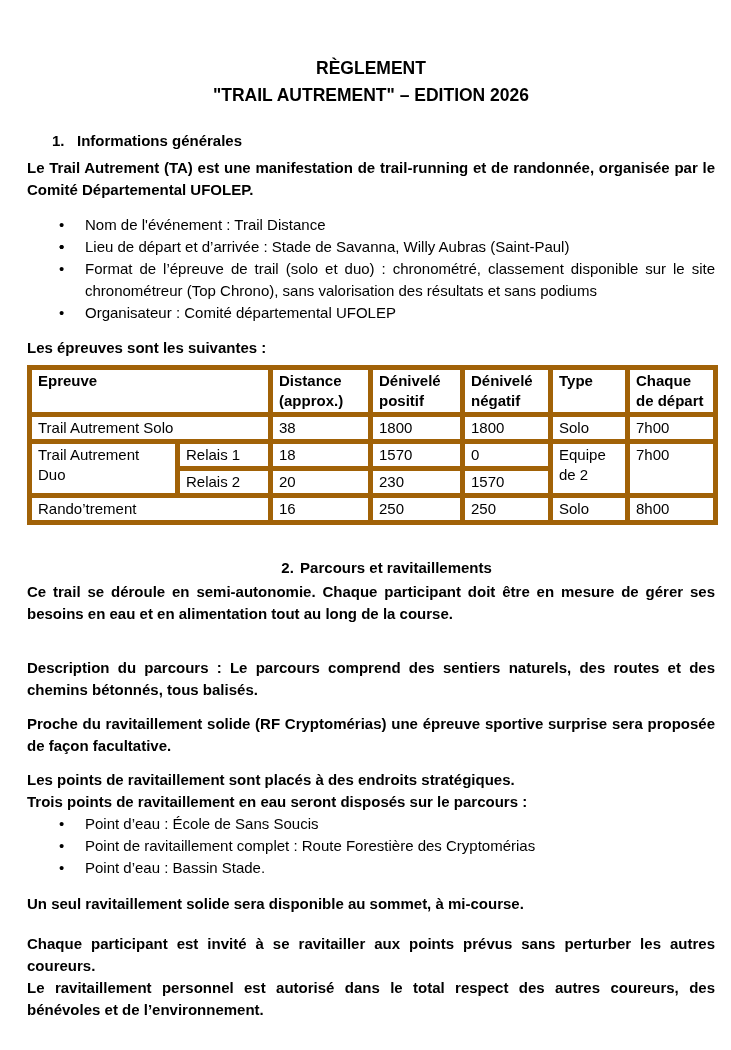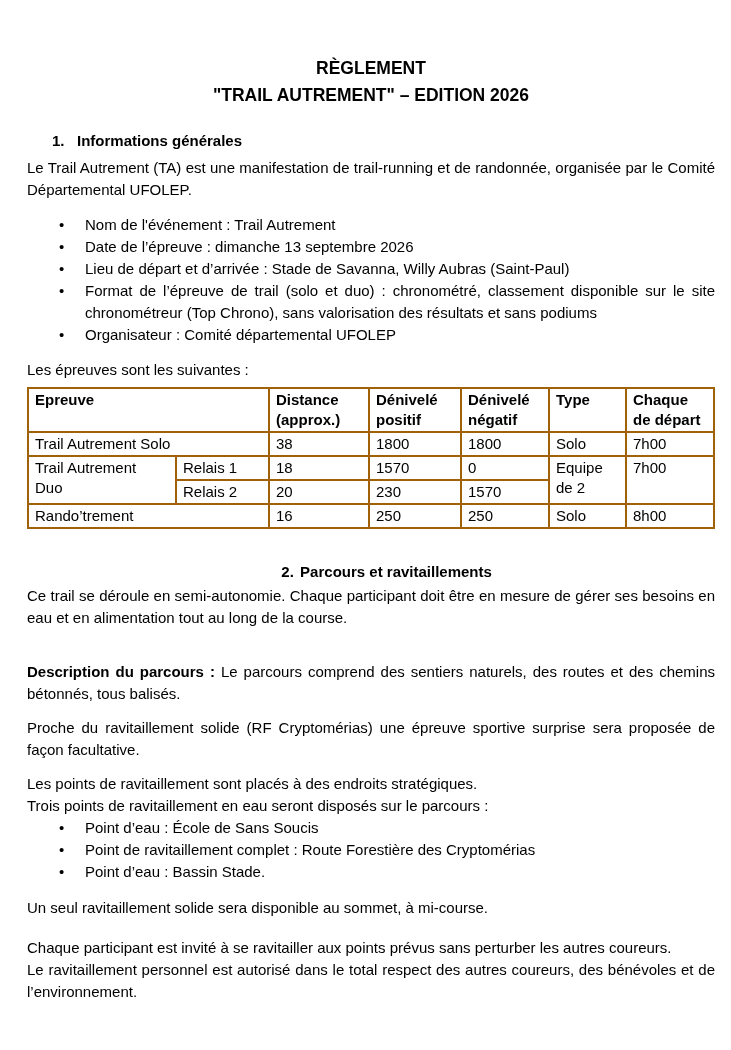--- a/index.html
+++ b/index.html
@@ -19,21 +19,21 @@
     font-size: 17.5px; line-height: 27px;
   }
 
   
   .heading { font-weight: bold; padding-left: 25px; }
   .heading .hnum { display: inline-block; width: 25px; }
   .h1 { margin-top: 21px; }
   .h2 { margin-top: 32px; text-align: center; }
 
   
-  p { margin: 0; }
+  p { margin: 0; font-weight: bold; }
   .just { text-align: justify; }
   .intro { margin-top: 5px; }
   .p-autonomie { margin-top: 2px; }
   .p-desc { margin-top: 32px; }
   .p-surprise { margin-top: 12px; }
   .p-points1 { margin-top: 12px; }
   .p-sommet { margin-top: 14px; }
   .p-invite { margin-top: 18px; }
 
   
@@ -44,21 +44,21 @@
 
   
   .table-intro { margin-top: 13px; }
   table.events {
     margin-top: 6px;
     border-collapse: collapse;
     width: 686px;
     table-layout: fixed;
   }
   table.events th, table.events td {
-    border: 2px solid #a16207;
+    border: 5px solid #a16207;
     padding: 1px 5px 1px 6px;
     vertical-align: top;
     line-height: 20px;
     text-align: left;
     font-weight: normal;
     overflow: hidden;
   }
   table.events th { font-weight: bold; }
   th.th-justify { text-align: justify; }
   td.vmid { vertical-align: middle; }
@@ -75,22 +75,22 @@
     <div>"TRAIL AUTREMENT" – EDITION 2026</div>
   </div>
 
   <div class="heading h1">
     <span class="hnum">1.</span><span>Informations générales</span>
   </div>
 
   <p class="just intro">Le Trail Autrement (TA) est une manifestation de trail-running et de randonnée, organisée par le Comité Départemental UFOLEP.</p>
 
   <ul class="bullets gap-top">
-    <li><span class="marker">•</span><span>Nom de l'événement : Trail Autrement</span></li>
-    <li><span class="marker">•</span><span>Date de l’épreuve : dimanche 13 septembre 2026</span></li>
+    <li><span class="marker">•</span><span>Nom de l'événement : Trail Distance</span></li>
+    <li><span class="marker">•</span></li>
     <li><span class="marker">•</span><span>Lieu de départ et d’arrivée : Stade de Savanna, Willy Aubras (Saint-Paul)</span></li>
     <li><span class="marker">•</span><span>Format de l’épreuve de trail (solo et duo) : chronométré, classement disponible sur le site chronométreur (Top Chrono), sans valorisation des résultats et sans podiums</span></li>
     <li><span class="marker">•</span><span>Organisateur : Comité départemental UFOLEP</span></li>
   </ul>
 
   <p class="table-intro">Les épreuves sont les suivantes :</p>
 
   <table class="events">
     <colgroup>
       <col style="width:148px">

